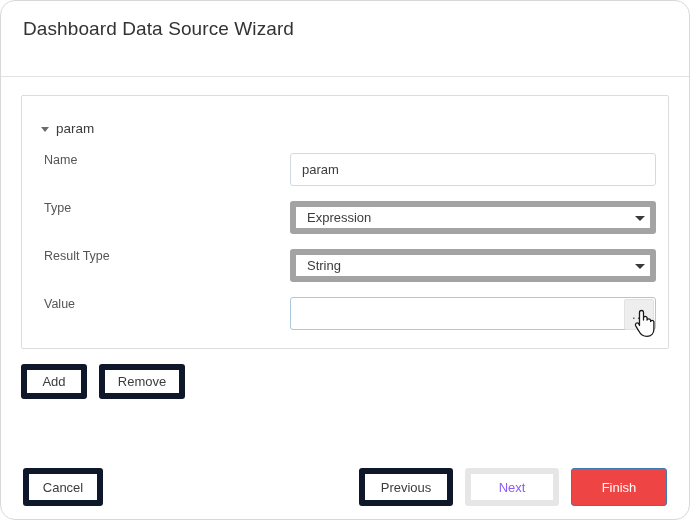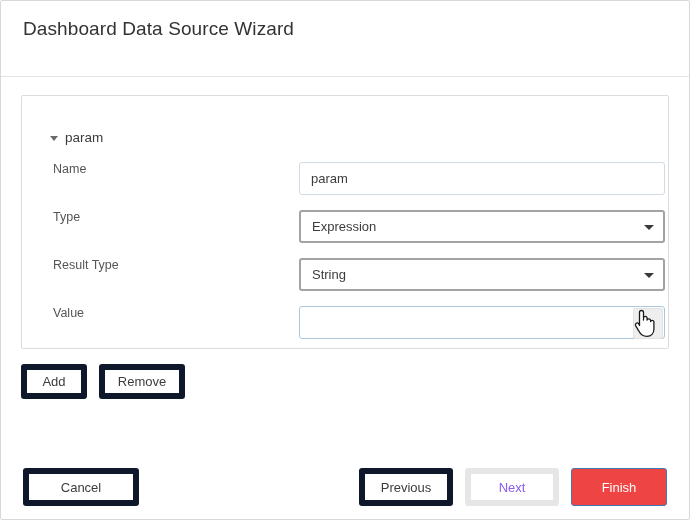--- a/index.html
+++ b/index.html
@@ -12,21 +12,21 @@
     -webkit-font-smoothing: antialiased;
   }
 
   #window {
     position: relative;
     width: 690px;
     height: 520px;
     box-sizing: border-box;
     background: #ffffff;
     border: 1px solid #d8d8d8;
-    border-radius: 2px;
+    border-radius: 15px;
     overflow: hidden;
   }
 
   
   .wiz-header {
     box-sizing: border-box;
     height: 76px;
     padding: 16px 0 0 22px;
     border-bottom: 1px solid #e3e3e3;
   }
@@ -49,21 +49,21 @@
     padding: 18px 20px 0 20px;
   }
 
   .param-panel {
     box-sizing: border-box;
     width: 648px;
     height: 254px;
     border: 1px solid #dcdcdc;
     border-radius: 2px;
     background: #fff;
-    padding: 12px;
+    padding: 3px;
     position: relative;
   }
 
   .panel-head {
     display: flex;
     align-items: center;
     height: 30px;
     padding: 14px 0 0 16px;
   }
   .caret-down {
@@ -119,21 +119,21 @@
   .txt-input::placeholder { color: #aaa; }
 
   .txt-input.focused {
     border-color: #a9c7dd;
   }
 
   .select-box {
     box-sizing: border-box;
     width: 100%;
     height: 33px;
-    border: 2px solid #a3a3a3;
+    border: 6px solid #a3a3a3;
     border-radius: 3px;
     background: #ffffff;
     font-size: 13px;
     color: #3c3c3c;
     padding: 0 28px 0 11px;
     display: flex;
     align-items: center;
     cursor: default;
   }
   .select-caret {
@@ -200,21 +200,21 @@
     display: flex;
     align-items: center;
     padding: 0 22px;
     box-sizing: border-box;
   }
   .footer-right {
     margin-left: auto;
     display: flex;
     gap: 12px;
   }
-  .btn-cancel { width: 116px; height: 38px; }
+  .btn-cancel { width: 80px; height: 38px; }
   .btn-prev   { width: 94px; height: 38px; }
   .btn-next   { width: 94px; height: 38px; color: #8b5cf6; border-color: #e6e6e6; }
   .btn-finish {
     width: 96px;
     height: 38px;
     background: #ef4444;
     border: 1px solid #3b7cb5;
     color: #ffffff;
   }
 

